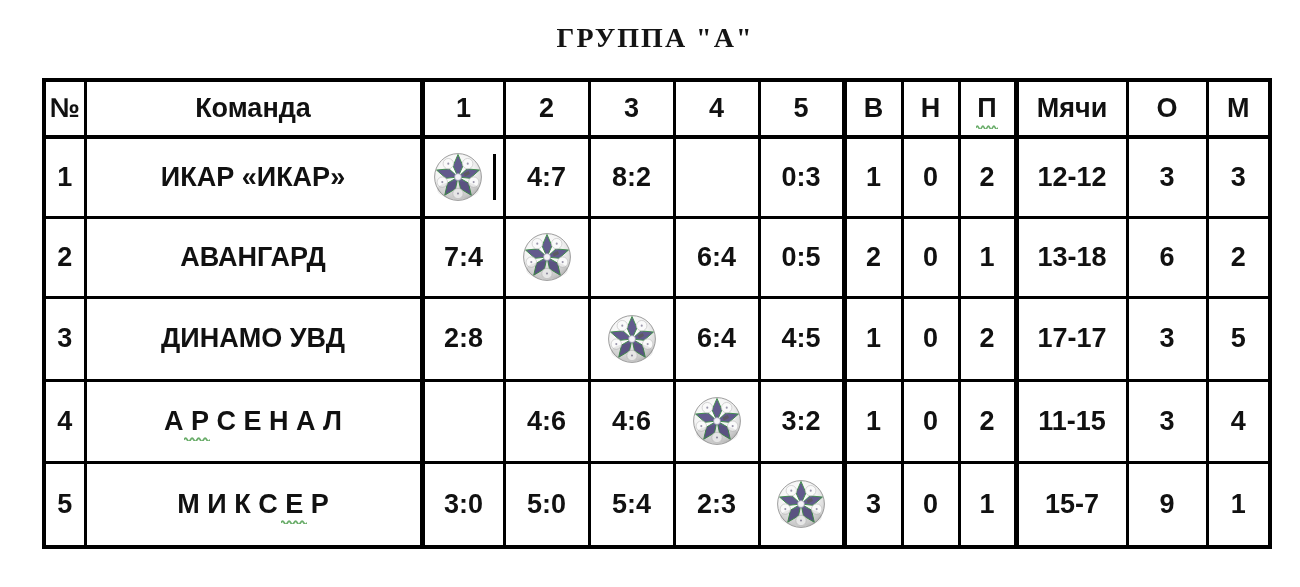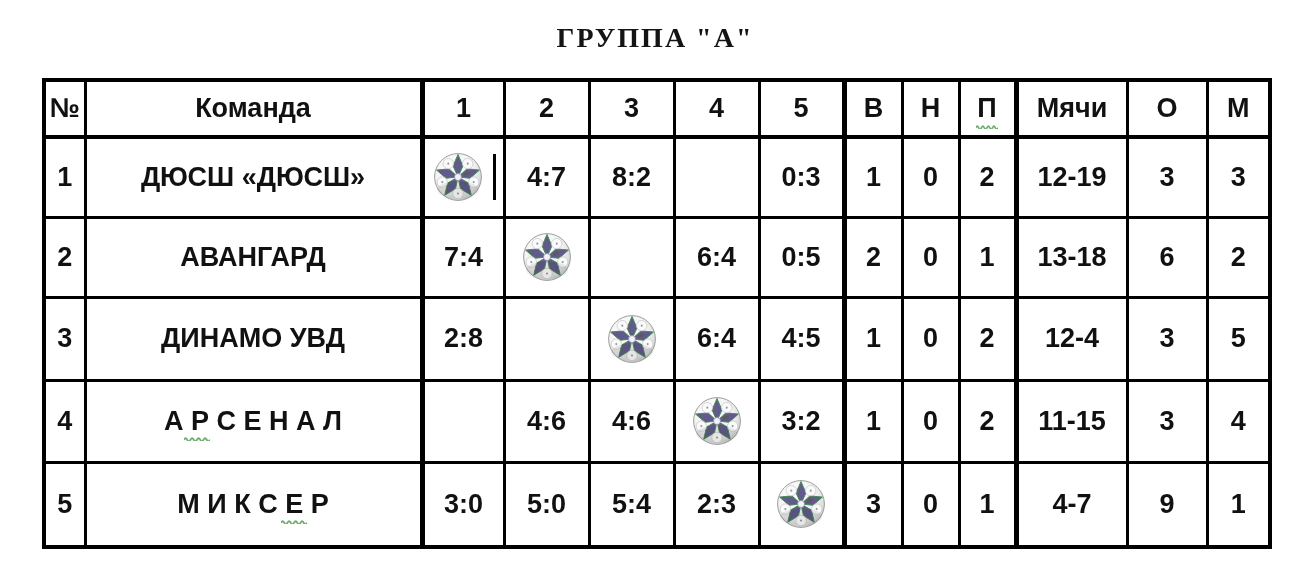--- a/index.html
+++ b/index.html
@@ -108,37 +108,37 @@
                 <use href="#squig" xlink:href="#squig"></use>
               </svg></span></th>
           <th class="tL"><span class="hw"><span>Мячи</span></span></th>
           <th><span class="hw"><span>О</span></span></th>
           <th><span class="hw"><span>М</span></span></th>
         </tr>
       </thead>
     <tbody>
         <tr style="height: 80px;">
           <td class="num-cell">1</td>
-          <td class="team-cell"><span class="tt"><span>ДЮСШ «ДЮСШ»</span></span></td>
+          <td class="team-cell"><span class="tt"><span>ИКАР «ИКАР»</span></span></td>
           <td class="tL">
             <div class="ballwrap">
               <svg class="ball" width="52" height="52">
                 <use href="#ballsym" xlink:href="#ballsym"></use>
               </svg>
               <span class="caret"></span>
             </div>
           </td>
           <td>4:7</td>
           <td>8:2</td>
           <td></td>
           <td>0:3</td>
           <td class="tL">1</td>
           <td>0</td>
           <td>2</td>
-          <td class="tL">12-19</td>
+          <td class="tL">12-12</td>
           <td>3</td>
           <td>3</td>
         </tr>
         <tr style="height: 80px;">
           <td class="num-cell">2</td>
           <td class="team-cell"><span class="tt"><span>АВАНГАРД</span></span></td>
           <td class="tL">7:4</td>
           <td>
             <div class="ballwrap">
               <svg class="ball" width="52" height="52">
@@ -166,21 +166,21 @@
               <svg class="ball" width="52" height="52">
                 <use href="#ballsym" xlink:href="#ballsym"></use>
               </svg>
             </div>
           </td>
           <td>6:4</td>
           <td>4:5</td>
           <td class="tL">1</td>
           <td>0</td>
           <td>2</td>
-          <td class="tL">12-4</td>
+          <td class="tL">17-17</td>
           <td>3</td>
           <td>5</td>
         </tr>
         <tr style="height: 82px;">
           <td class="num-cell">4</td>
           <td class="team-cell"><span class="tt"><span>А Р С Е Н А Л</span><svg class="sq" width="26" height="5" viewBox="0 0 24 4" preserveAspectRatio="none" style="left: 20px;">
                 <use href="#squig" xlink:href="#squig"></use>
               </svg></span></td>
           <td class="tL"></td>
           <td>4:6</td>
@@ -212,19 +212,19 @@
           <td>
             <div class="ballwrap">
               <svg class="ball" width="52" height="52">
                 <use href="#ballsym" xlink:href="#ballsym"></use>
               </svg>
             </div>
           </td>
           <td class="tL">3</td>
           <td>0</td>
           <td>1</td>
-          <td class="tL">4-7</td>
+          <td class="tL">15-7</td>
           <td>9</td>
           <td>1</td>
         </tr>
       </tbody>
   </table>
 </div>
 
 </body></html>

